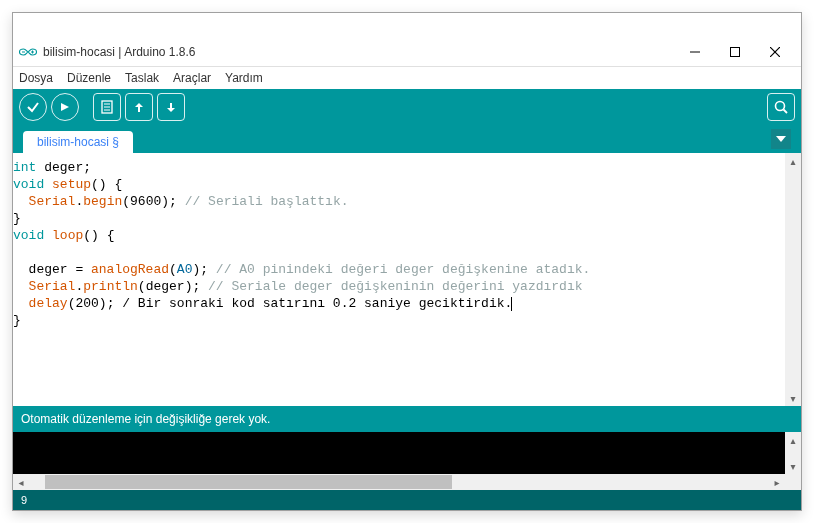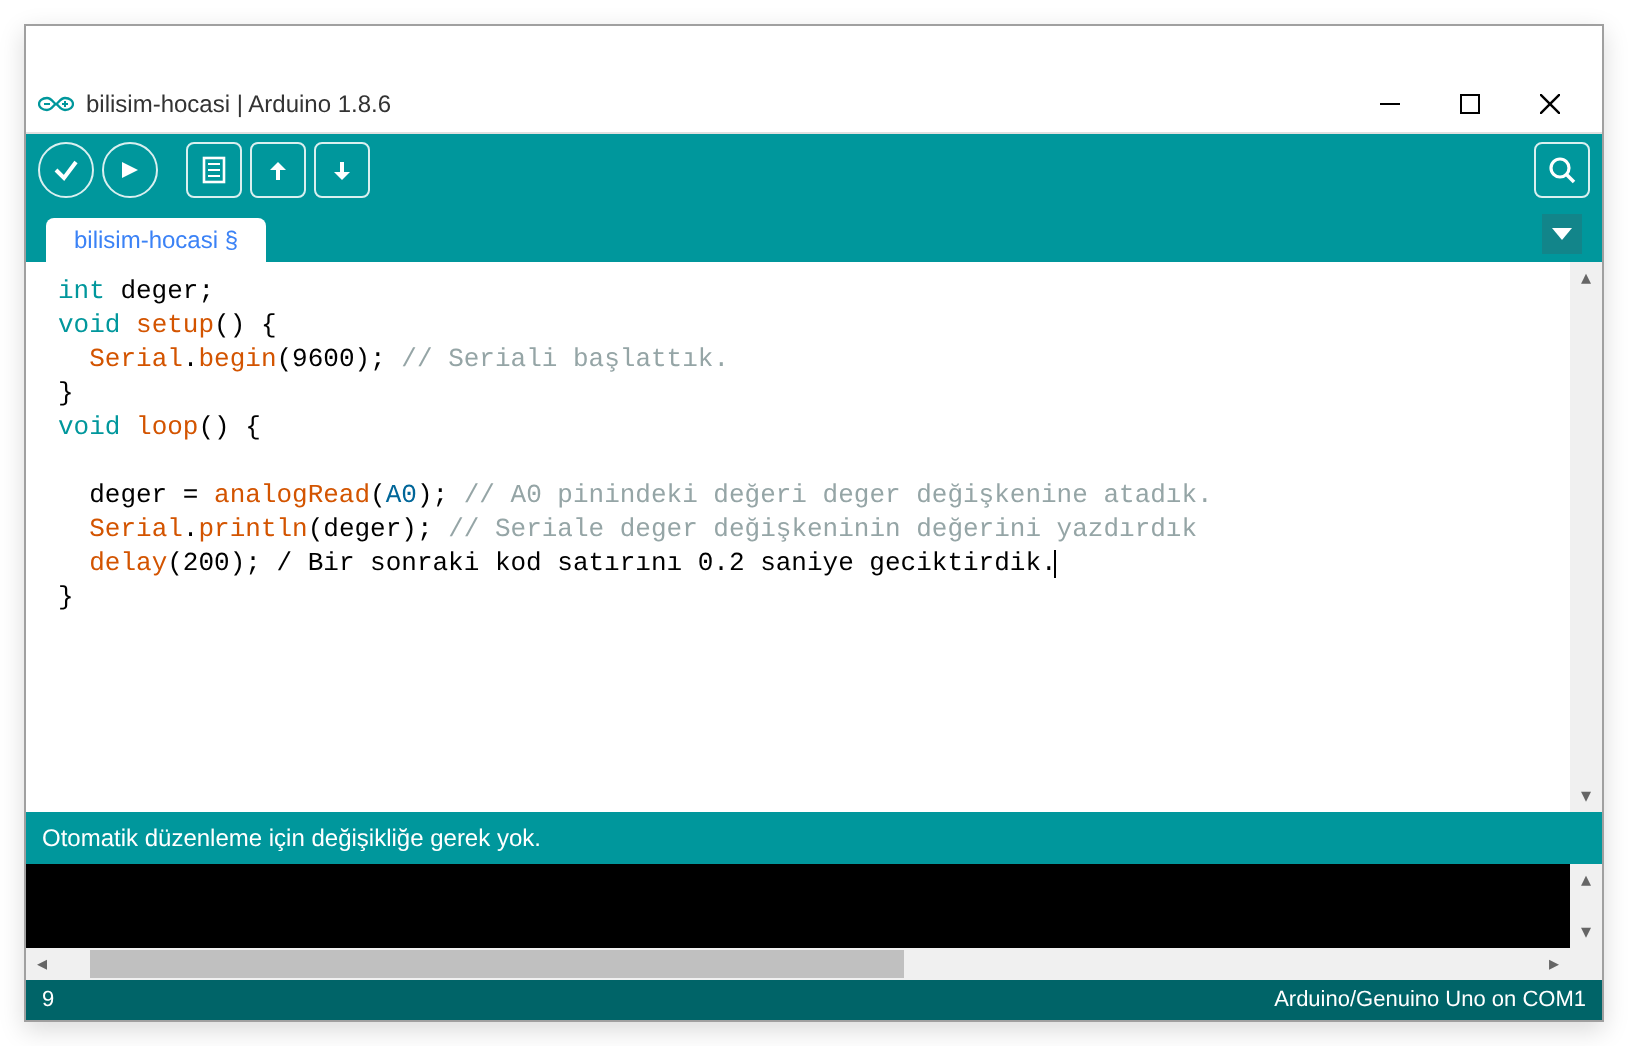--- a/index.html
+++ b/index.html
@@ -110,21 +110,21 @@
   .editor {
     flex: 1;
     background: #fff;
     position: relative;
     overflow: hidden;
   }
   .code {
     font-family: "Consolas", "Courier New", monospace;
     font-size: 13px;
     line-height: 17px;
-    padding: 6px 16px;
+    padding: 6px 0;
     white-space: pre;
     color: #000;
   }
   .kw-type { color: #00979C; }
   .kw-void { color: #00979C; }
   .kw-serial { color: #d35400; }
   .kw-method { color: #d35400; }
   .kw-func { color: #d35400; }
   .lit-const { color: #006699; }
   .comment { color: #95a5a6; }
@@ -223,20 +223,27 @@
       </div>
       <div class="win-btn">
         <svg width="10" height="10">
             <line x1="0" y1="0" x2="10" y2="10" stroke="#000" stroke-width="1.2"></line>
             <line x1="10" y1="0" x2="0" y2="10" stroke="#000" stroke-width="1.2"></line>
           </svg>
       </div>
     </div>
   </div>
 
+  <div class="menubar">
+    <span>Dosya</span>
+    <span>Düzenle</span>
+    <span>Taslak</span>
+    <span>Araçlar</span>
+    <span>Yardım</span>
+  </div>
 
   <div class="toolbar">
     <div class="tool-btn" style="border-radius:50%;">
       <svg width="16" height="16">
           <polyline points="3,8 7,12 13,4" fill="none" stroke="#fff" stroke-width="2"></polyline>
         </svg>
     </div>
     <div class="tool-btn" style="border-radius:50%;">
       <svg width="16" height="16">
           <polygon points="4,4 12,8 4,12" fill="#fff"></polygon>
@@ -314,16 +321,15 @@
       <div class="scroll-track-h">
         <div class="scroll-thumb-h"></div>
       </div>
       <div class="scroll-arrow" style="width:16px;">▸</div>
       <div style="width:16px; background:#f0f0f0;"></div>
     </div>
   </div>
 
   <div class="footer">
     <span class="footer-left">9</span>
-    <span>Arduino/Genuino Uno on COM1</span>
   </div>
 
 </div>
 
 </body></html>

